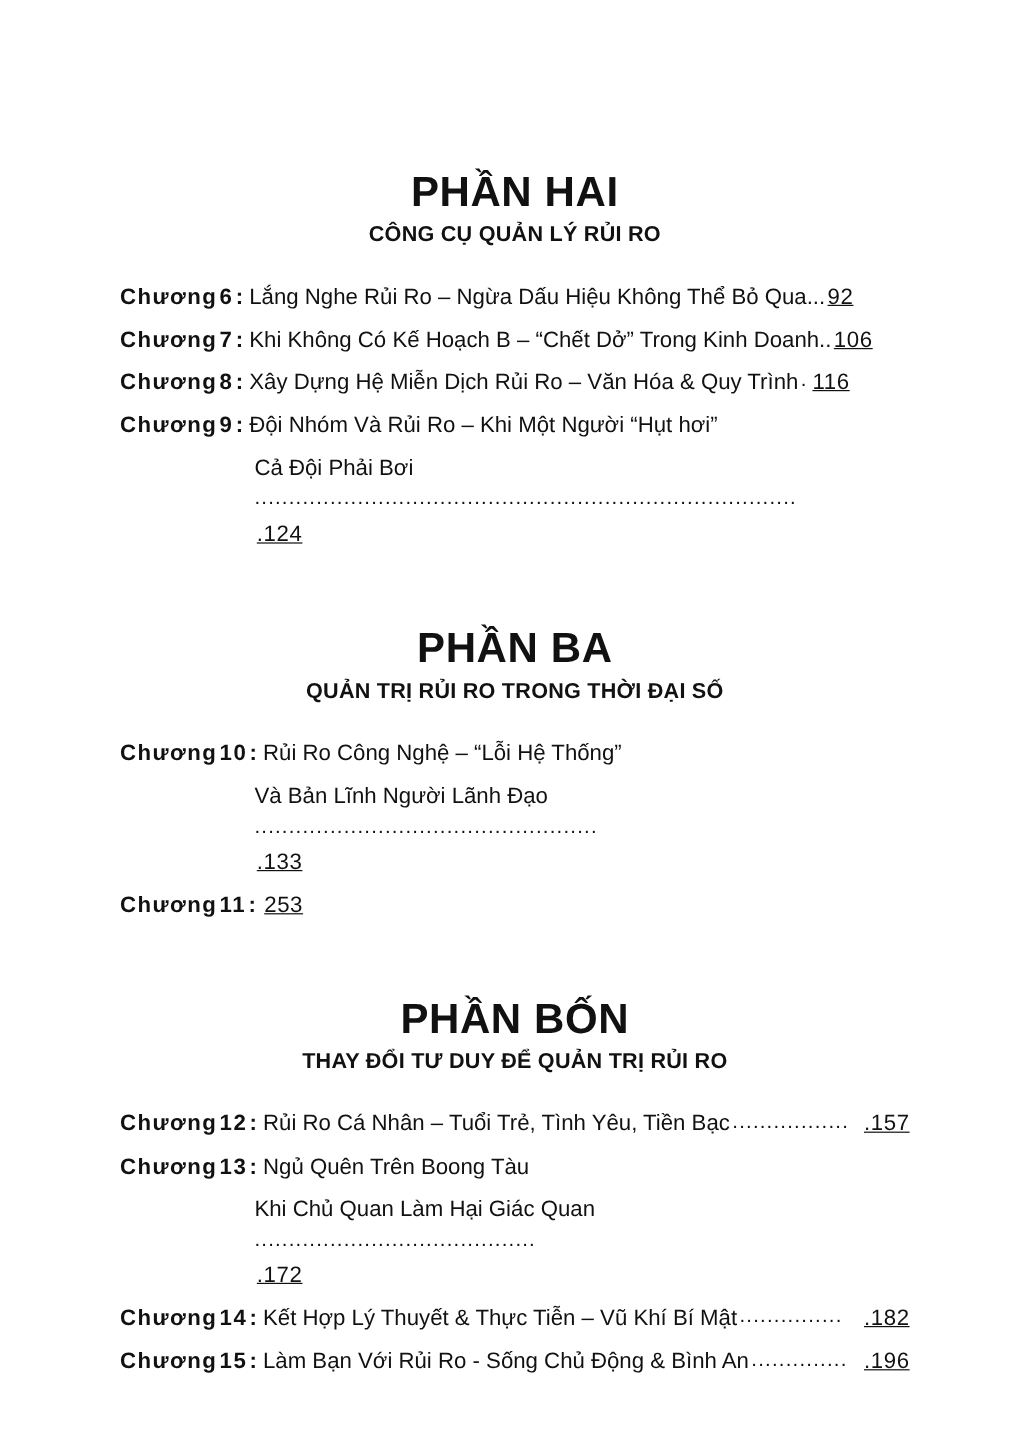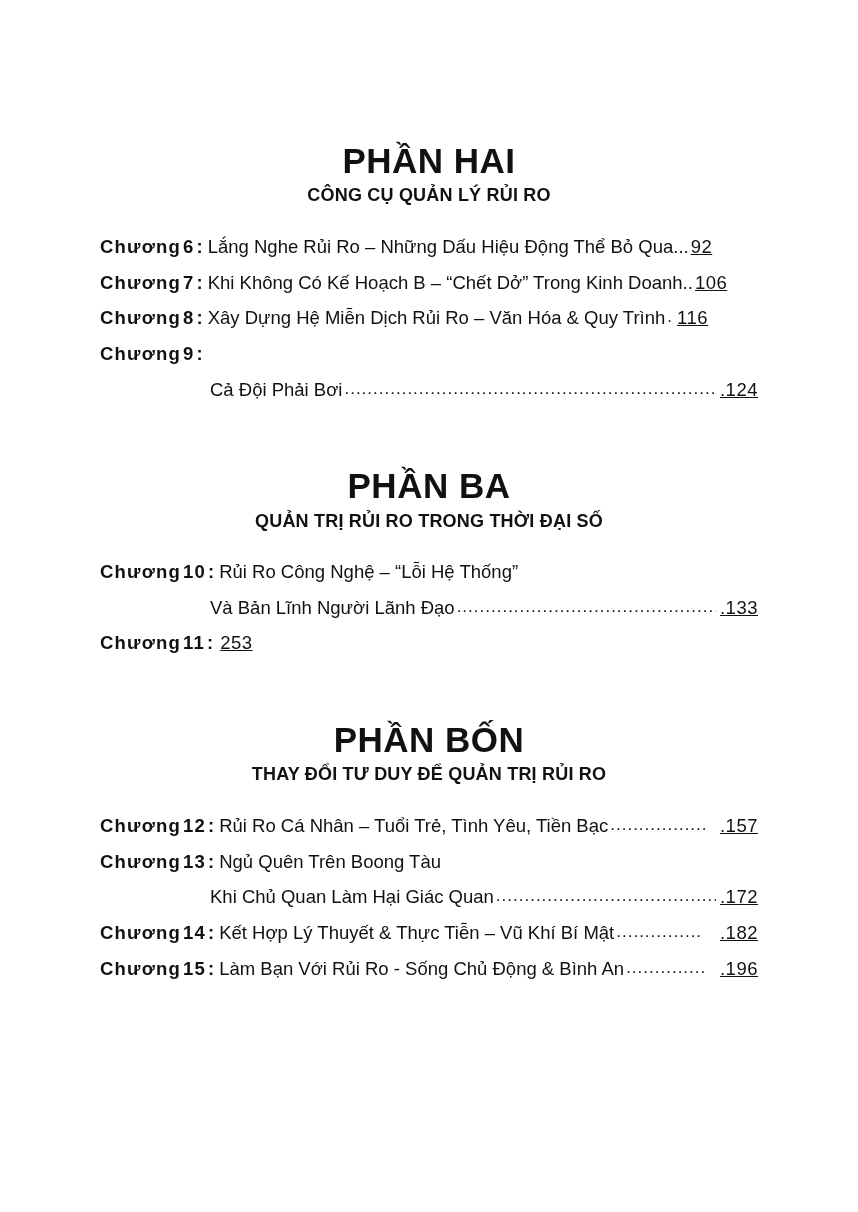--- a/index.html
+++ b/index.html
@@ -84,40 +84,41 @@
     top: -2px;
   }
   .page-num {
     flex: 0 0 auto;
     padding-left: 2px;
     letter-spacing: 0.5px;
     text-decoration: underline;
   }
   .toc-row.cont {
     padding-left: 110px;
+    flex-direction: column;
   }
   .toc-row.nodots .dots { display: none; }
 </style>
 </head>
 <body>
 
 <div class="page">
 
   <div class="part-gap-1"></div>
 
   <div class="part">
     <div class="part-title">PHẦN HAI</div>
     <div class="part-sub">CÔNG CỤ QUẢN LÝ RỦI RO</div>
     <div class="toc">
 
       <div class="toc-row nodots">
         <span class="ch-label">Chương</span>
         <span class="ch-label">6</span>
         <span class="ch-colon">:</span>
-        <span class="ch-title">Lắng Nghe Rủi Ro – Những Dấu Hiệu Động Thể Bỏ Qua...</span>
+        <span class="ch-title">Lắng Nghe Rủi Ro – Ngừa Dấu Hiệu Không Thể Bỏ Qua...</span>
 
         <span class="page-num">92</span>
       </div>
 
       <div class="toc-row nodots">
         <span class="ch-label">Chương</span>
         <span class="ch-label">7</span>
         <span class="ch-colon">:</span>
         <span class="ch-title">Khi Không Có Kế Hoạch B – “Chết Dở” Trong Kinh Doanh..</span>
 
@@ -130,20 +131,21 @@
         <span class="ch-colon">:</span>
         <span class="ch-title">Xây Dựng Hệ Miễn Dịch Rủi Ro – Văn Hóa &amp; Quy Trình</span>
         <span class="dots" style="display:inline;flex:0 0 auto;">.</span>
         <span class="page-num">116</span>
       </div>
 
       <div class="toc-row nodots">
         <span class="ch-label">Chương</span>
         <span class="ch-label">9</span>
         <span class="ch-colon">:</span>
+        <span class="ch-title">Đội Nhóm Và Rủi Ro – Khi Một Người “Hụt hơi”</span>
 
         <span class="page-num"></span>
       </div>
 
       <div class="toc-row cont">
         <span class="ch-title">Cả Đội  Phải Bơi</span>
         <span class="dots">...............................................................................</span>
         <span class="page-num">.124</span>
       </div>
 

